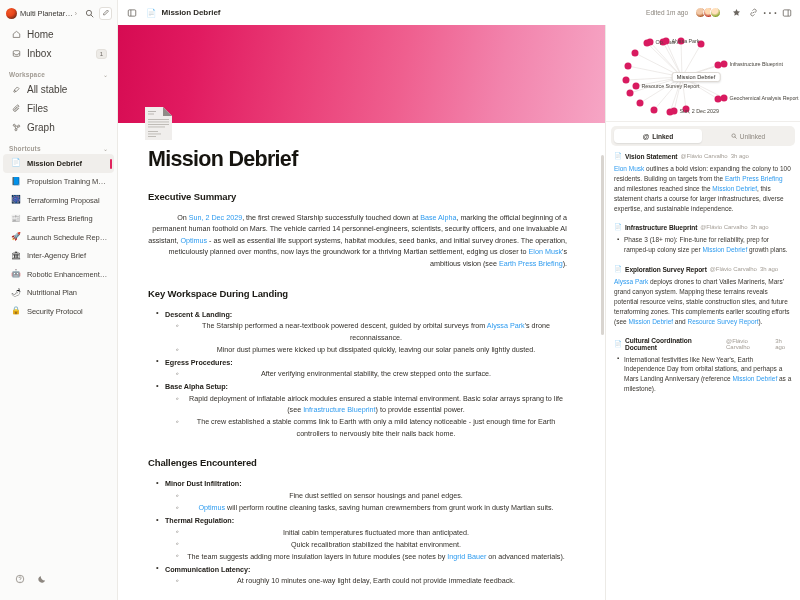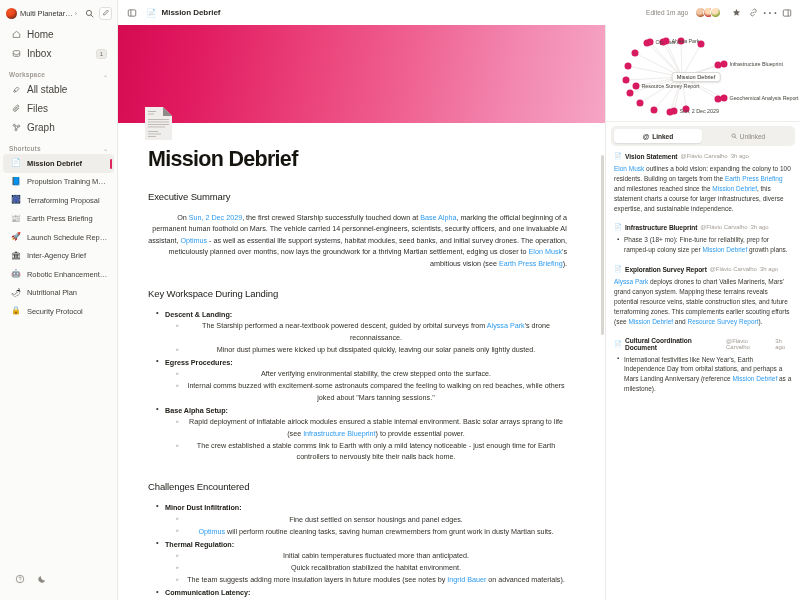--- a/index.html
+++ b/index.html
@@ -128,21 +128,21 @@
   .cover-doc-ic {
     position: absolute; left: 27px; bottom: -17px;
     width: 27px; height: 33px;
   }
   .doc-body { padding: 26px 38px 0 30px; }
   h1.doc-title {
     font-size: 21.5px; font-weight: 800; color: #16140f;
     letter-spacing: -0.7px; line-height: 1; margin-bottom: 20px;
   }
   h2.sec {
-    font-size: 9.5px; font-weight: 400; color: #1c1a15;
+    font-size: 9.5px; font-weight: 700; color: #1c1a15;
     letter-spacing: -0.12px; margin: 0 0 10px 0;
   }
   h2.sec.mt { margin-top: 18px; }
   p.para {
     font-size: 7.2px; line-height: 1.62; color: #302d28;
     margin-bottom: 2px; letter-spacing: -0.01px; text-align: right;
   }
   a.lnk { color: #2e9bef; text-decoration: none; cursor: pointer; }
   ul.l1 { list-style: none; margin: 0 0 0 8px; }
   ul.l1 > li { position: relative; padding-left: 9px; margin-bottom: 0.5px; }
@@ -424,21 +424,20 @@
                 <div class="bt">Descent &amp; Landing:</div>
                 <ul class="l2">
                   <li>The Starship performed a near-textbook powered descent, guided by orbital surveys from <a class="lnk">Alyssa Park</a>'s drone reconnaissance.</li>
                   <li>Minor dust plumes were kicked up but dissipated quickly, leaving our solar panels only lightly dusted.</li>
                 </ul>
               </li>
               <li>
                 <div class="bt">Egress Procedures:</div>
                 <ul class="l2">
                   <li>After verifying environmental stability, the crew stepped onto the surface.</li>
-                  <li>Internal comms buzzed with excitement-some astronauts compared the feeling to walking on red beaches, while others joked about "Mars tanning sessions."</li>
                 </ul>
               </li>
               <li>
                 <div class="bt">Base Alpha Setup:</div>
                 <ul class="l2">
                   <li>Rapid deployment of inflatable airlock modules ensured a stable internal environment. Basic solar arrays sprang to life (see <a class="lnk">Infrastructure Blueprint</a>) to provide essential power.</li>
                   <li>The crew established a stable comms link to Earth with only a mild latency noticeable - just enough time for Earth controllers to nervously bite their nails back home.</li>
                 </ul>
               </li>
             </ul>

